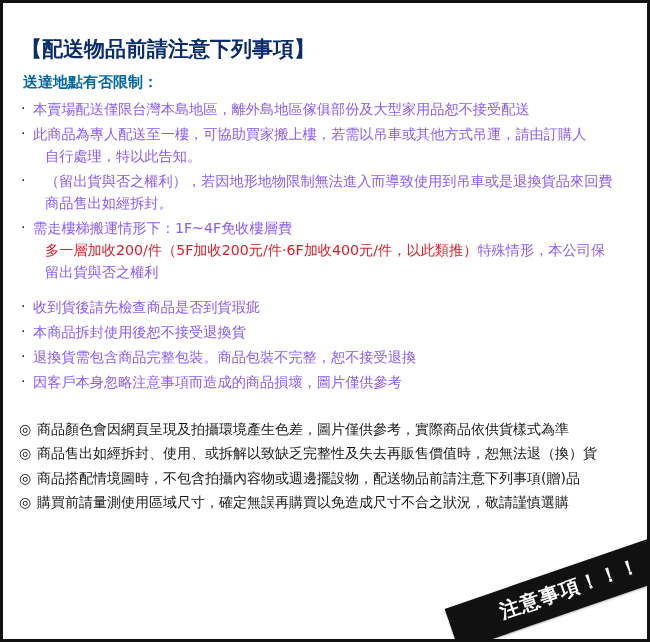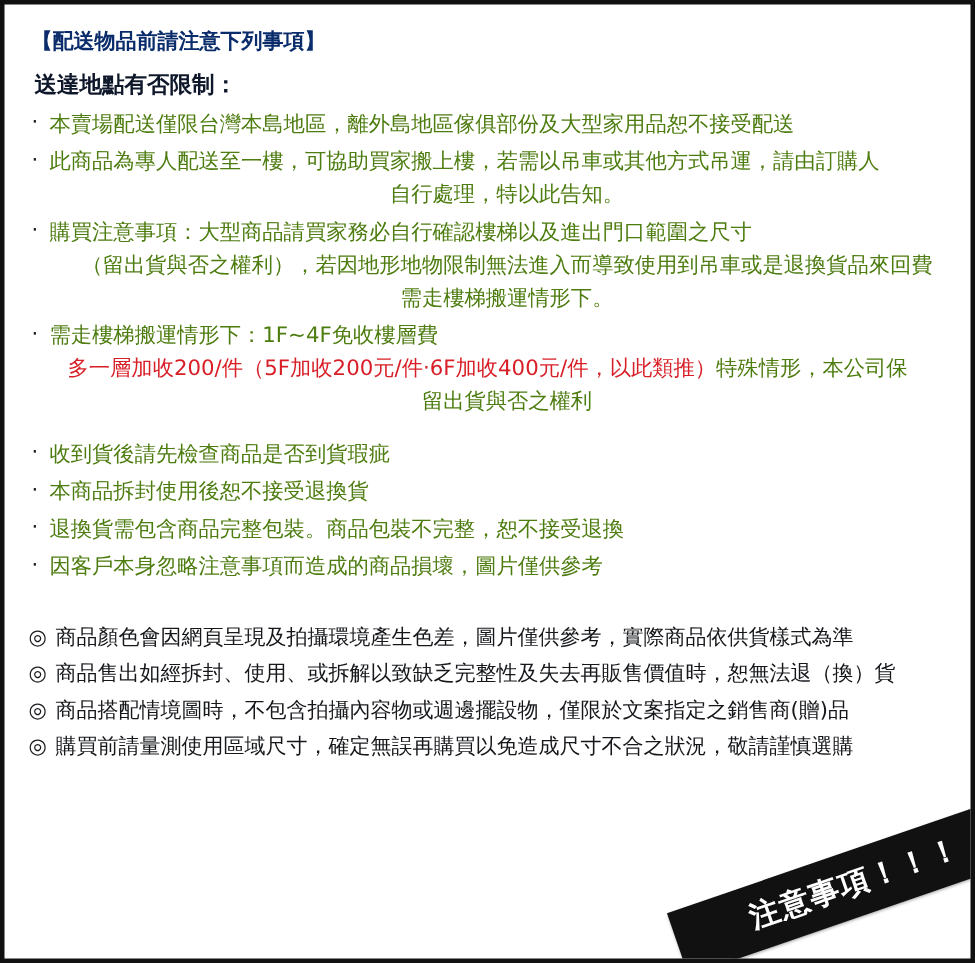--- a/index.html
+++ b/index.html
@@ -20,30 +20,30 @@
     height: 642px;
     box-sizing: border-box;
     border: 3px solid #111111;
     background: #ffffff;
     overflow: hidden;
   }
   .inner {
     padding: 12px 16px 0 16px;
   }
   .title {
-    font-size: 14px;
+    font-size: 21px;
     font-weight: bold;
     color: #0a2c6b;
     letter-spacing: 0px;
-    margin: 4px 0 10px 2px;
+    margin: 20px 0 10px 2px;
   }
   .section-head {
     font-size: 15px;
     font-weight: bold;
-    color: #0f172a;
+    color: #0369a1;
     margin: 8px 0 6px 4px;
   }
   ul.list {
     list-style: none;
     margin: 0;
     padding: 0;
   }
   ul.list li {
     font-size: 14.2px;
     line-height: 1.55;
@@ -60,22 +60,21 @@
     color: #15171a;
   }
   .cont {
     display: block;
     padding-left: 12px;
   }
   .red {
     color: #d81e26;
   }
   .blk {
-    color: #4d7c0f;
-    text-align: center;
+    color: #8b5cf6;
   }
   ul.circ {
     list-style: none;
     margin: 6px 0 0 0;
     padding: 0;
   }
   ul.circ li {
     font-size: 14px;
     line-height: 1.6;
     margin: 0 0 2px 0;
@@ -122,23 +121,22 @@
         <span class="bullet">‧</span>
         <span class="blk">本賣場配送僅限台灣本島地區，離外島地區傢俱部份及大型家用品恕不接受配送</span>
       </li>
       <li>
         <span class="bullet">‧</span>
         <span class="blk">此商品為專人配送至一樓，可協助買家搬上樓，若需以吊車或其他方式吊運，請由訂購人</span>
         <span class="cont blk">自行處理，特以此告知。</span>
       </li>
       <li>
         <span class="bullet">‧</span>
-        <span class="blk">購買注意事項：大型商品請買家務必自行確認樓梯以及進出門口範圍之尺寸</span>
         <span class="cont blk">（留出貨與否之權利），若因地形地物限制無法進入而導致使用到吊車或是退換貨品來回費</span>
-        <span class="cont blk">需走樓梯搬運情形下。</span>
+        <span class="cont blk">商品售出如經拆封。</span>
       </li>
       <li>
         <span class="bullet">‧</span>
         <span class="blk">需走樓梯搬運情形下：1F~4F免收樓層費</span>
         <span class="cont"><span class="red">多一層加收200/件（5F加收200元/件‧6F加收400元/件，以此類推）</span><span class="blk">特殊情形，本公司保</span></span>
         <span class="cont blk">留出貨與否之權利</span>
       </li>
     </ul>
 
     <div class="spacer-sm"></div>
@@ -168,21 +166,21 @@
       <li>
         <span class="cbullet">◎</span>
         <span>商品顏色會因網頁呈現及拍攝環境產生色差，圖片僅供參考，實際商品依供貨樣式為準</span>
       </li>
       <li>
         <span class="cbullet">◎</span>
         <span>商品售出如經拆封、使用、或拆解以致缺乏完整性及失去再販售價值時，恕無法退（換）貨</span>
       </li>
       <li>
         <span class="cbullet">◎</span>
-        <span>商品搭配情境圖時，不包含拍攝內容物或週邊擺設物，僅限於文案指定之銷售商(贈)品</span>
+        <span>商品搭配情境圖時，不包含拍攝內容物或週邊擺設物，配送物品前請注意下列事項(贈)品</span>
       </li>
       <li>
         <span class="cbullet">◎</span>
         <span>購買前請量測使用區域尺寸，確定無誤再購買以免造成尺寸不合之狀況，敬請謹慎選購</span>
       </li>
     </ul>
 
   </div>
 
   <div class="ribbon">注意事項！！！</div>

